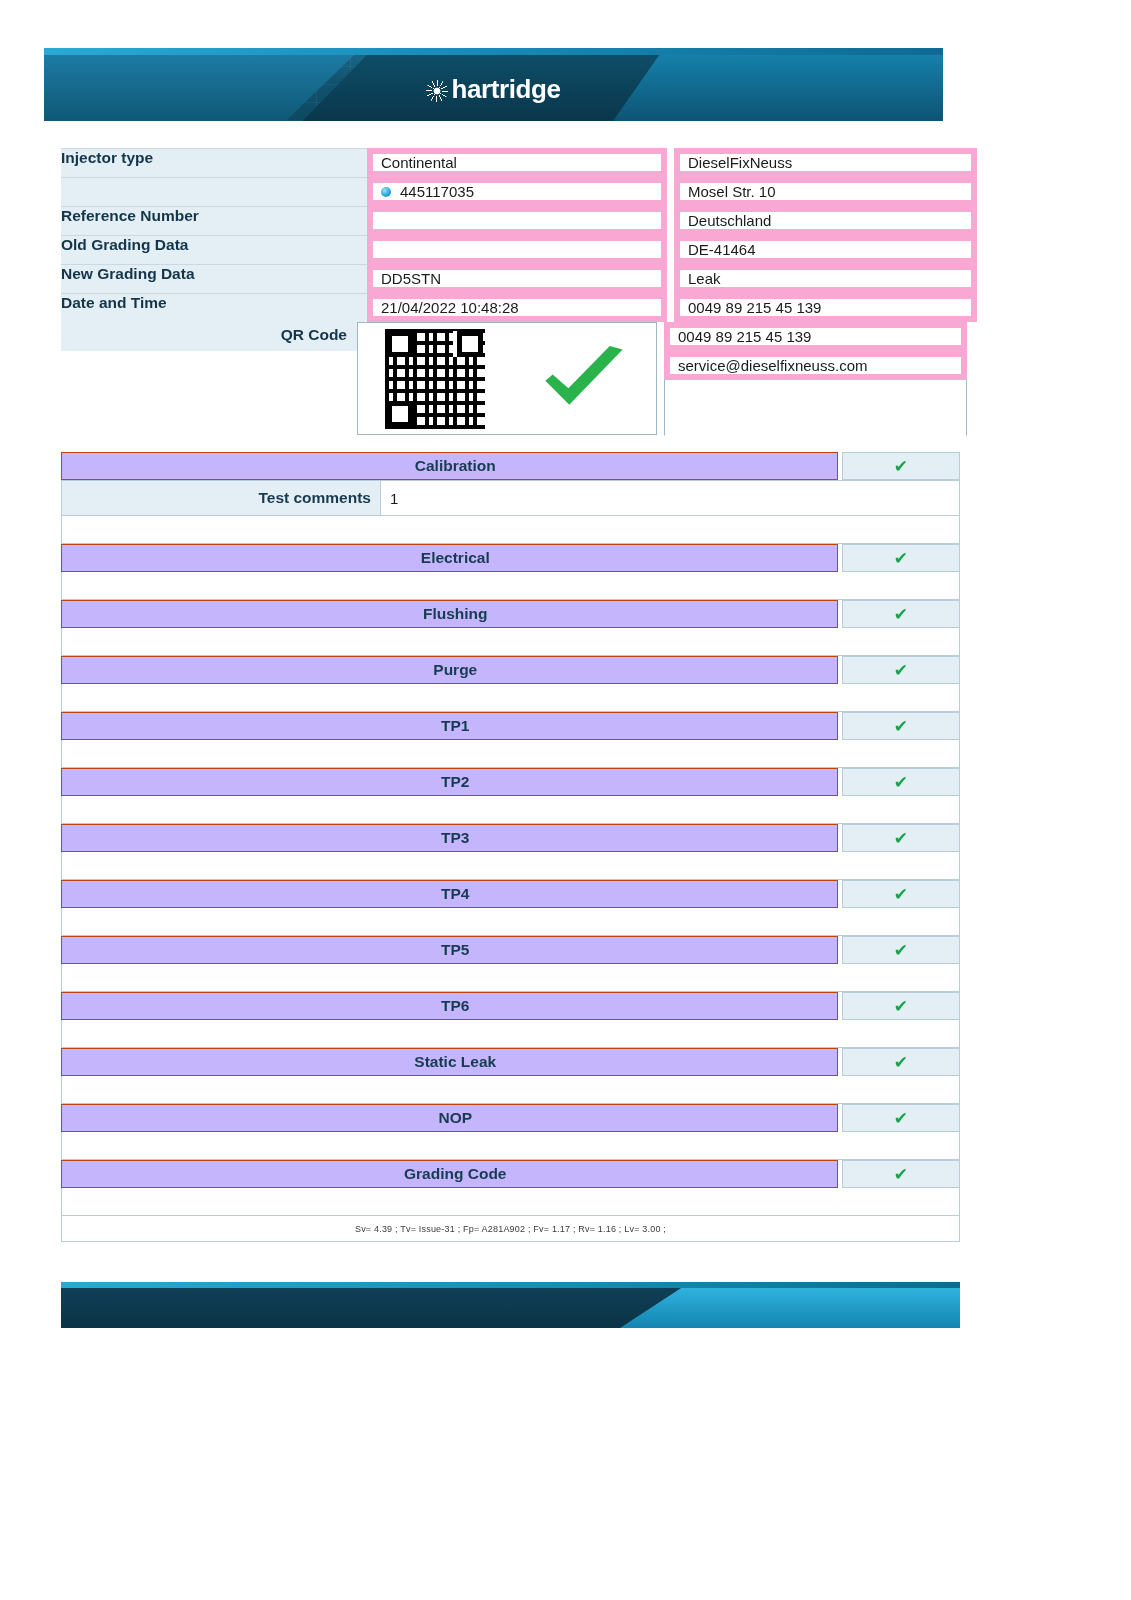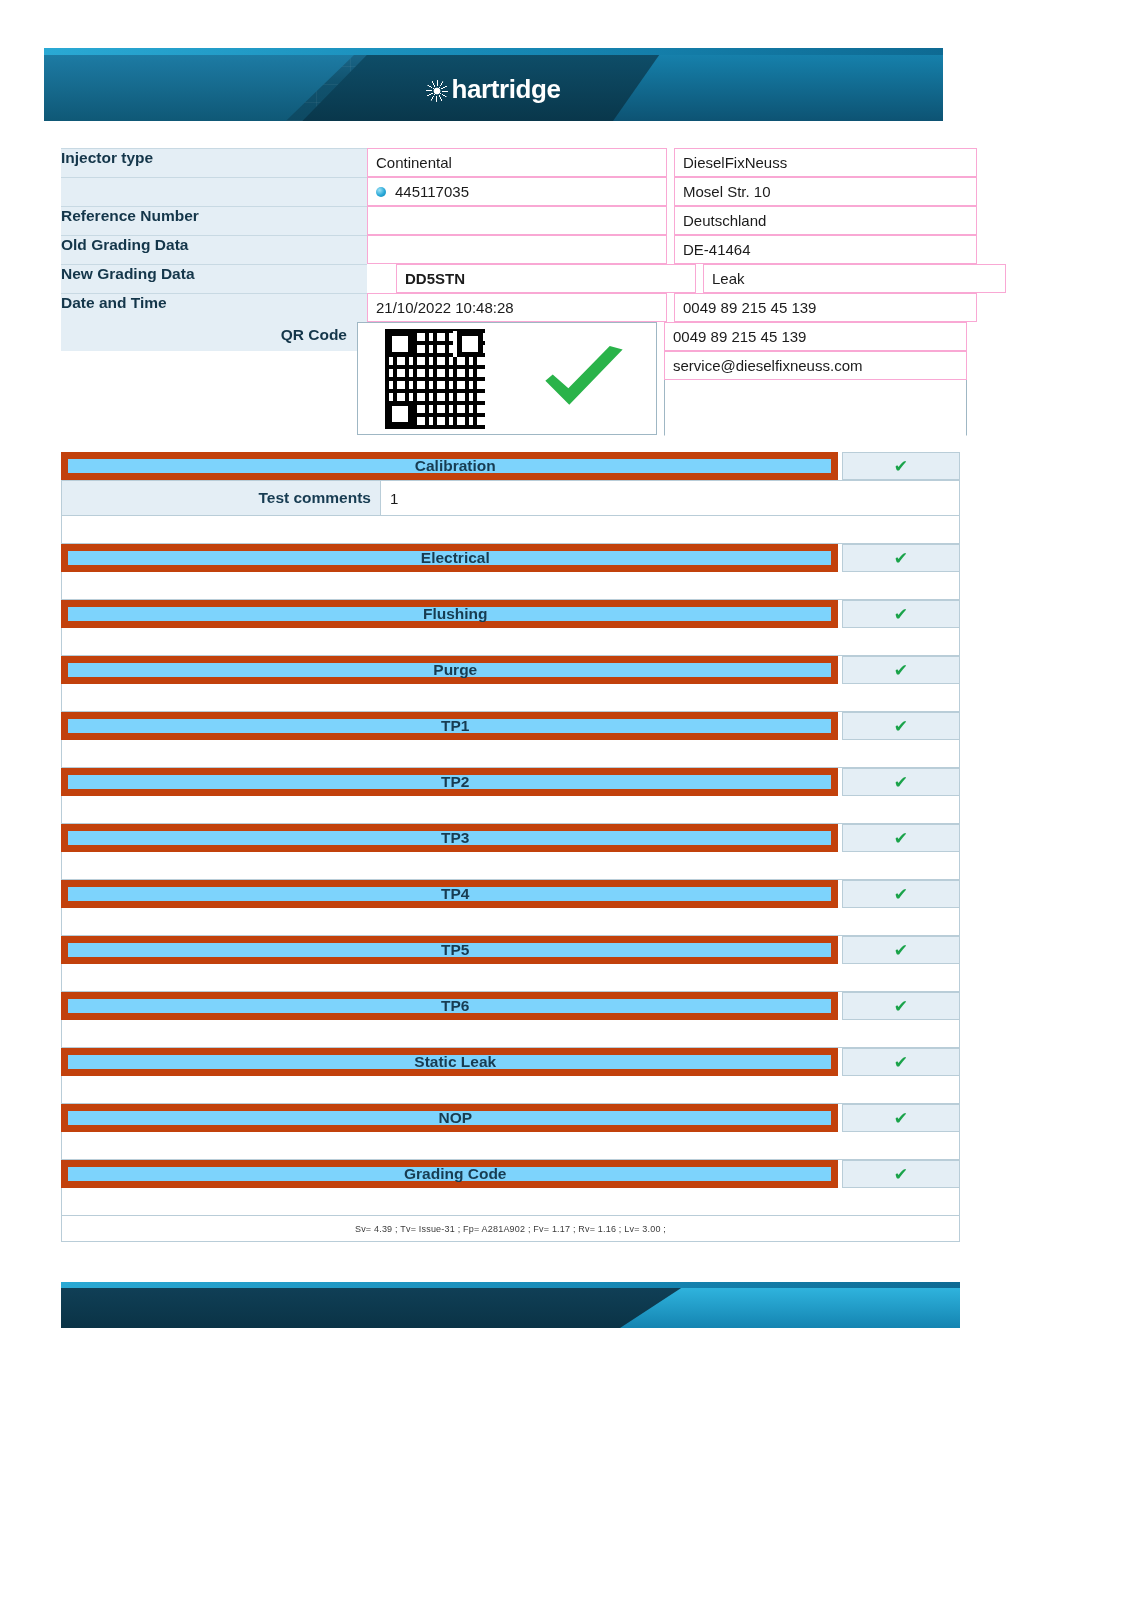--- a/index.html
+++ b/index.html
@@ -131,21 +131,21 @@
     top: 148px;
     width: 999px;
     font-size: 15px;
   }
   .info-row {
     display: flex;
     height: 29px;
     align-items: stretch;
   }
   .cell {
-    border: 1px solid #f9a8d4;
+    border: 6px solid #f9a8d4;
     box-sizing: border-box;
     display: flex;
     align-items: center;
     padding: 0 8px;
     background: #ffffff;
   }
   .label-cell {
     width: 296px;
     justify-content: flex-end;
     font-weight: bold;
@@ -153,21 +153,21 @@
     color: #14364a;
     border: none;
     border-top: 1px solid #c8d9e3;
     padding-right: 10px;
     font-size: 15.5px;
   }
   .label-cell.plain { background: #e4eef5; }
   .mid-cell { width: 300px; }
   .right-cell { width: 303px; }
   .gap-cell { width: 7px; border: none; background: transparent; }
-  .bold-val { font-weight: bold; margin-left: 29px; }
+  .bold-val { font-weight: normal; }
 
   .blue-dot {
     display: inline-block;
     width: 10px; height: 10px;
     border-radius: 50%;
     background: radial-gradient(circle at 35% 32%, #9fe2f5 0%, #29a8d8 55%, #1583ae 100%);
     margin-right: 9px;
   }
 
   
@@ -249,22 +249,22 @@
   }
   .section {
     margin-bottom: 0;
   }
   .sec-row {
     display: flex;
     height: 28px;
   }
   .sec-title {
     width: 780px;
-    background: #7dd3fc;
-    border: 7px solid #c2410c;
+    background: #c4b5fd;
+    border: 1px solid #c2410c;
     box-sizing: border-box;
     display: flex;
     align-items: center;
     justify-content: center;
     font-weight: bold;
     color: #173c52;
     font-size: 15.5px;
     padding-left: 12px;
   }
   .sec-check {
@@ -379,21 +379,21 @@
 
     <div class="info-row">
       <div class="label-cell">New Grading Data</div>
       <div class="cell mid-cell bold-val">DD5STN</div>
       <div class="gap-cell"></div>
       <div class="cell right-cell">Leak</div>
     </div>
 
     <div class="info-row">
       <div class="label-cell">Date and Time</div>
-      <div class="cell mid-cell">21/10/2022 10:48:28</div>
+      <div class="cell mid-cell">21/04/2022 10:48:28</div>
       <div class="gap-cell"></div>
       <div class="cell right-cell">0049 89 215 45 139</div>
     </div>
 
     <div class="qr-row">
       <div class="qr-label">QR Code</div>
       <div class="qr-box">
         <div class="qr-img">
           <div class="qr-corner3"></div>
         </div>

